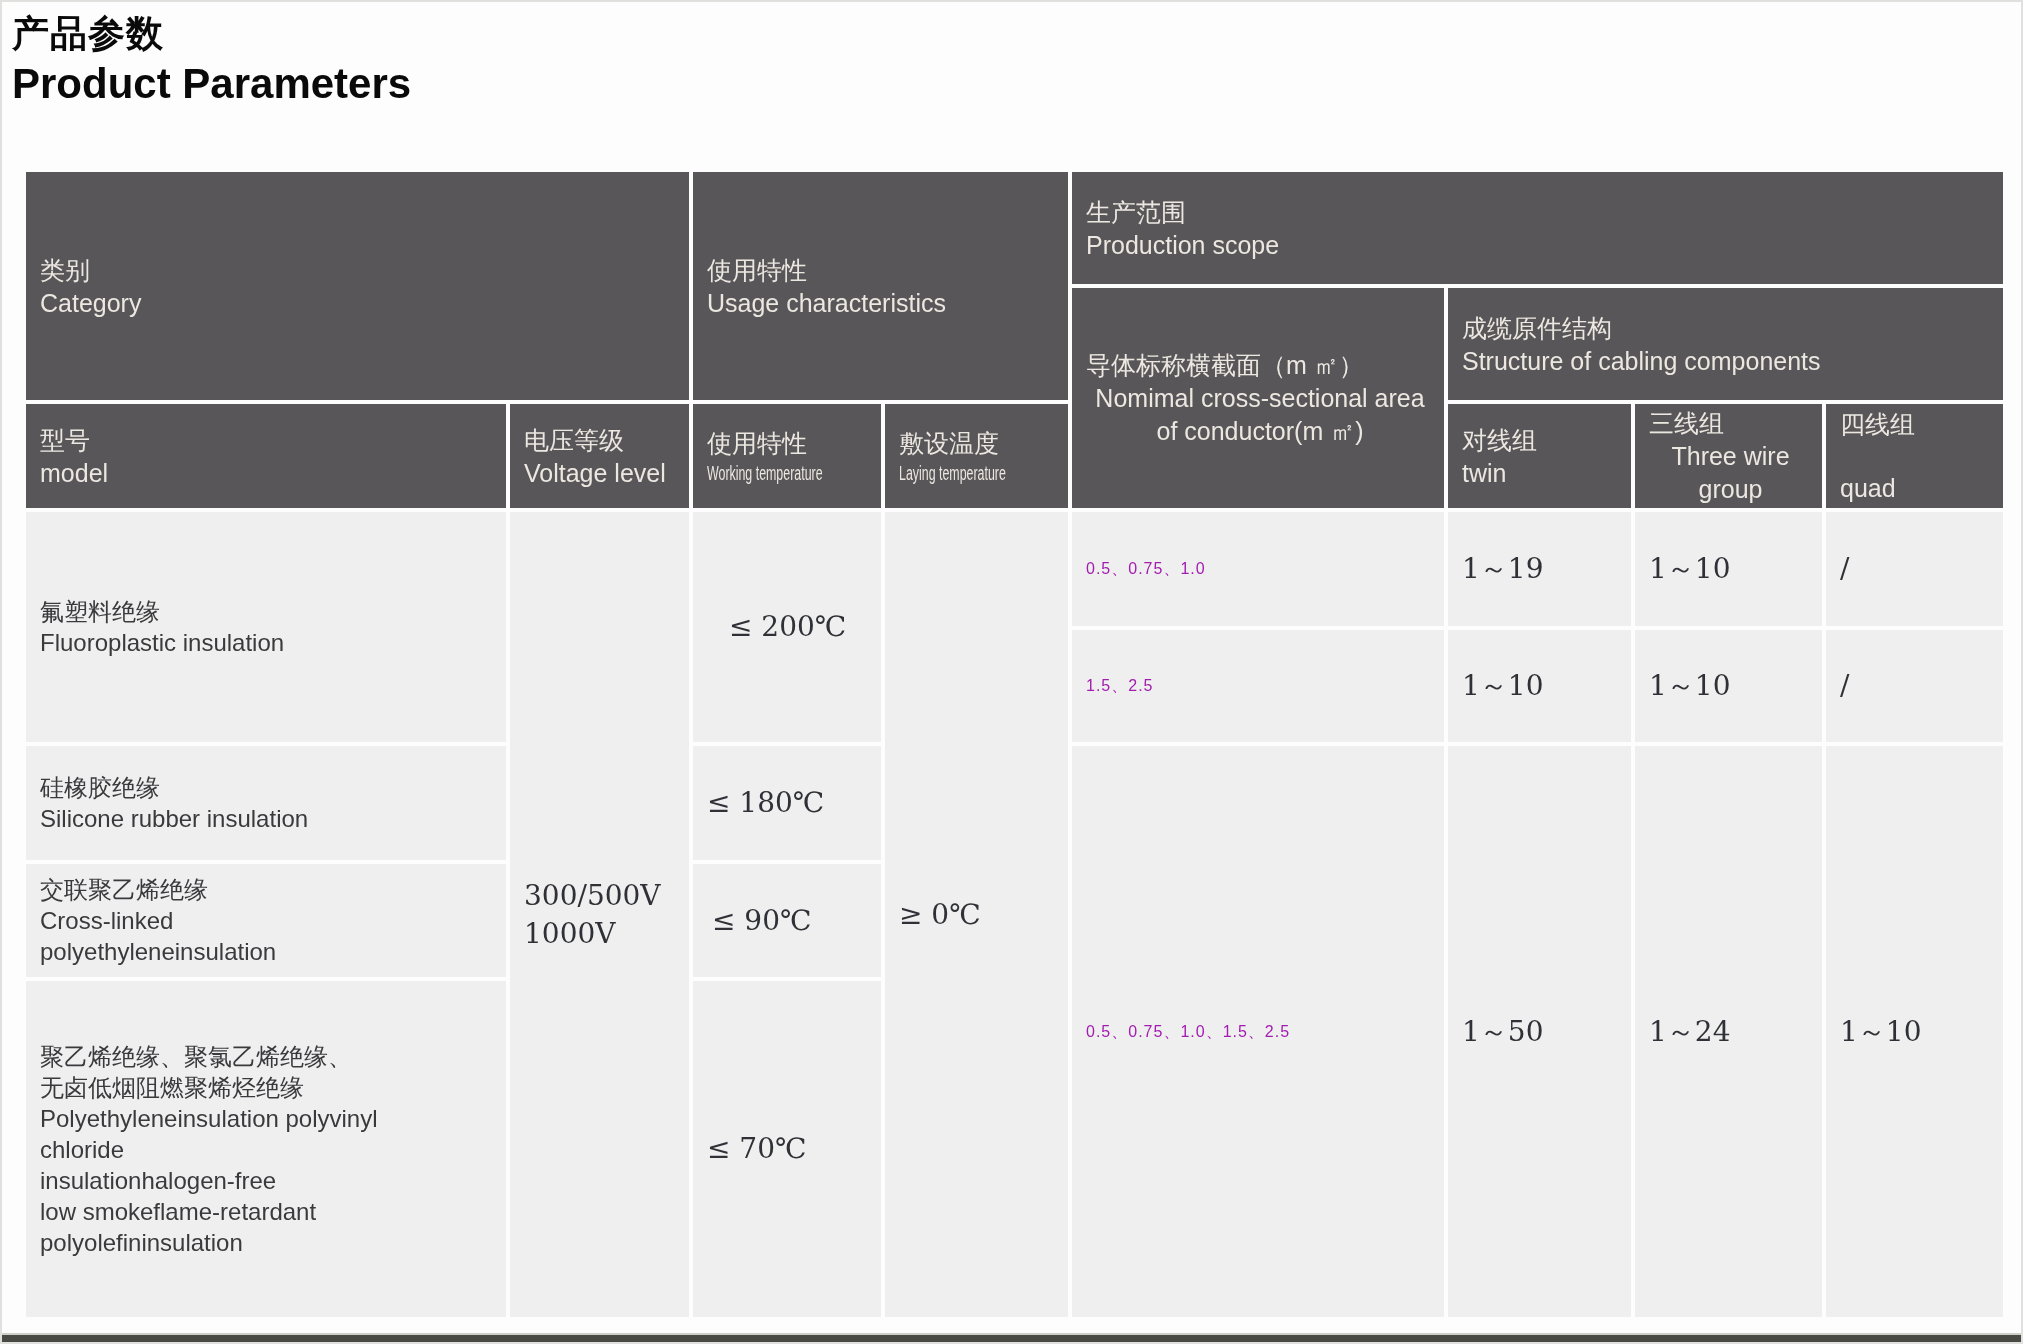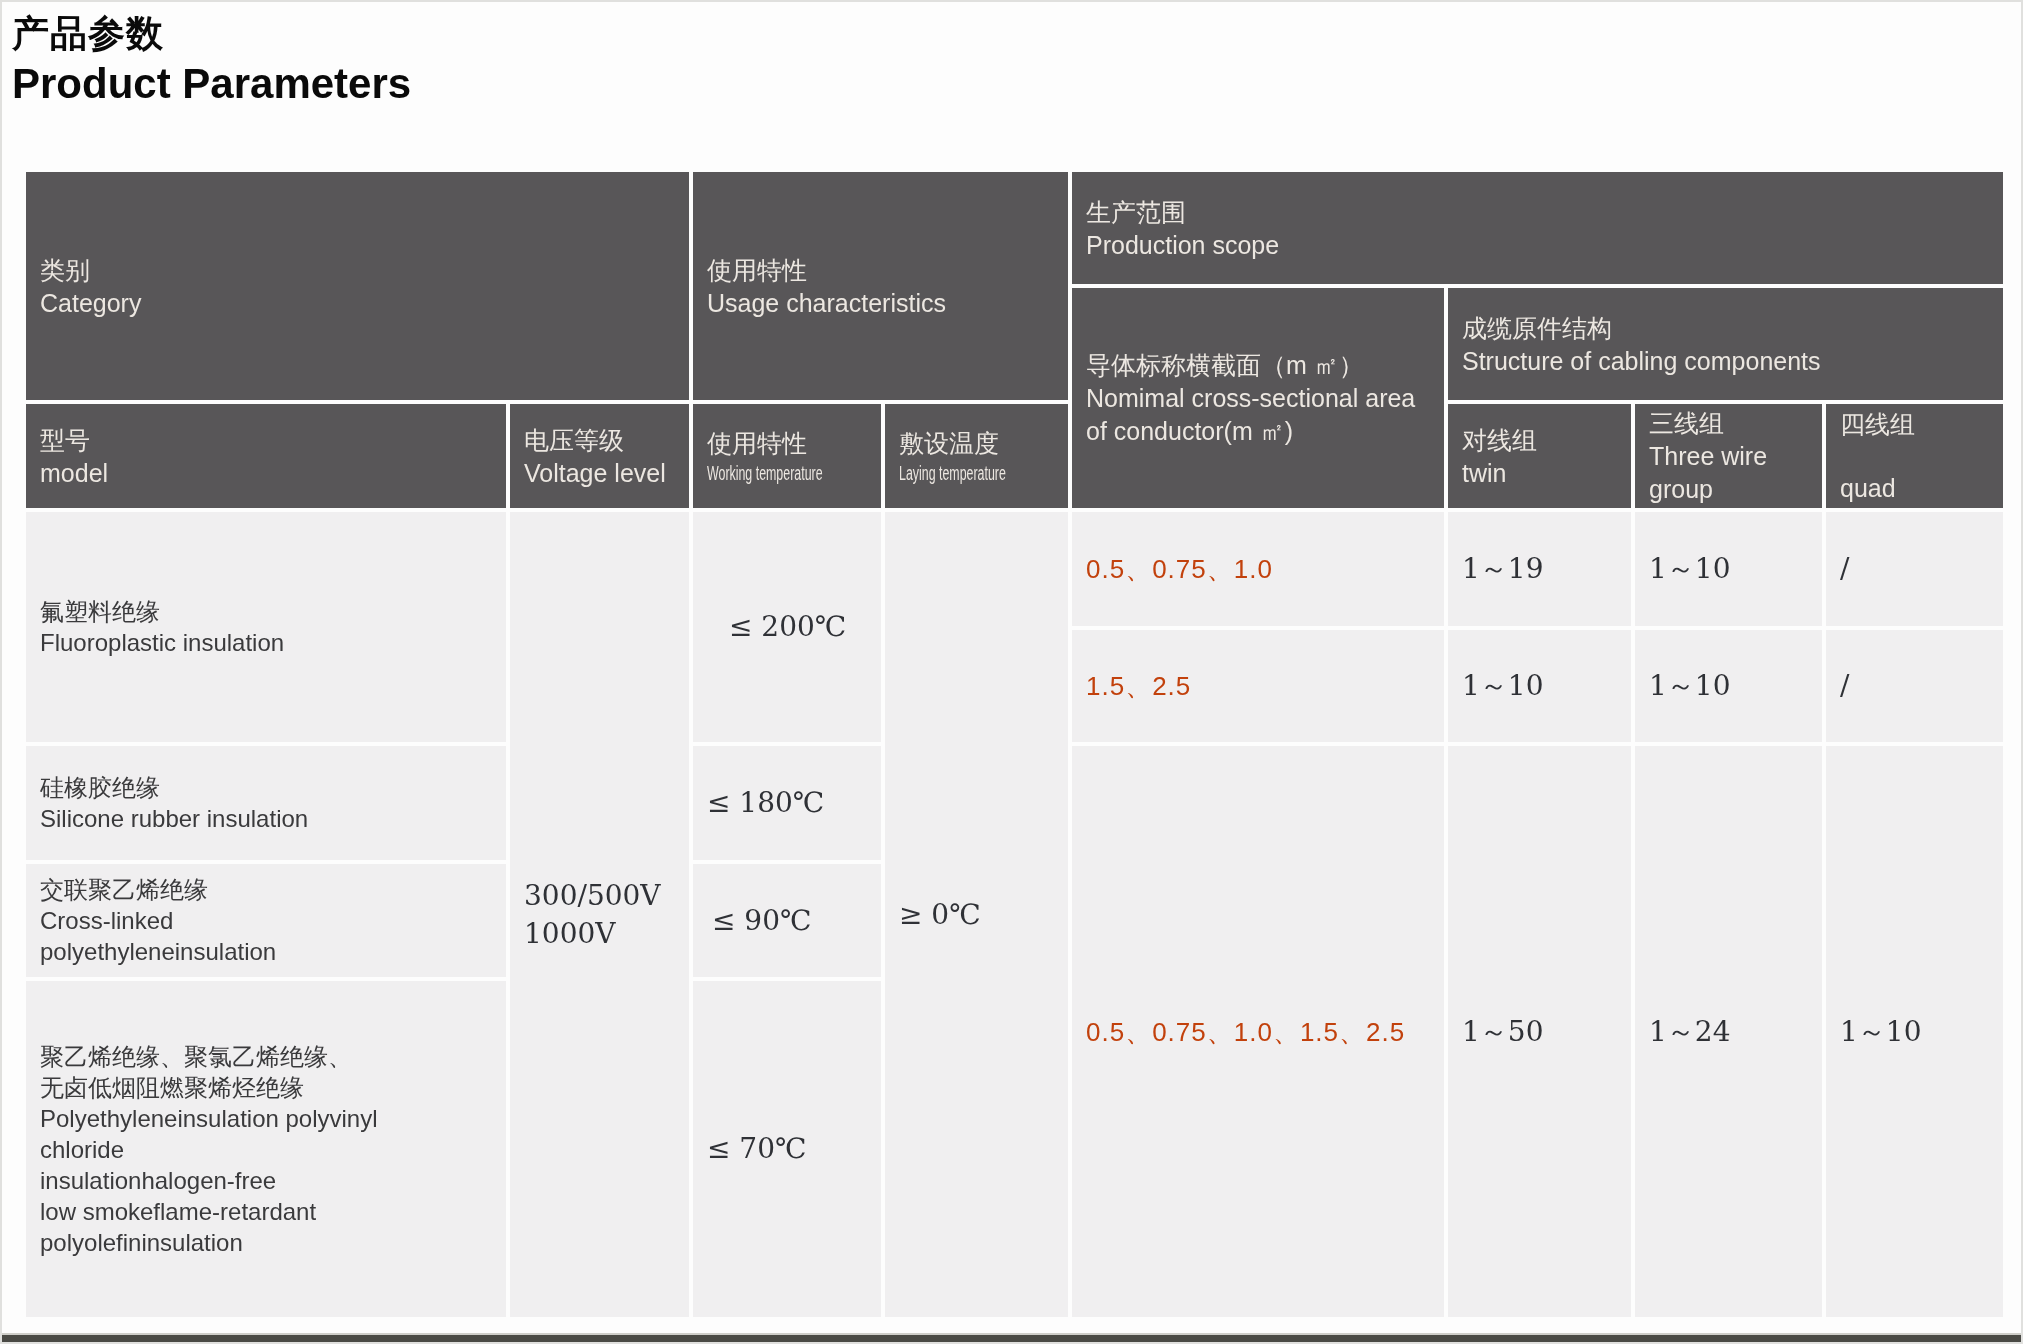--- a/index.html
+++ b/index.html
@@ -21,30 +21,30 @@
     position:absolute;left:24px;top:170px;
     display:grid;
     grid-template-columns:480px 179px 188px 183px 372px 183px 187px 177px;
     grid-template-rows:112px 112px 104px 114px 112px 114px 113px 336px;
     gap:4px;
   }
   .cell{
     display:flex;flex-direction:column;justify-content:center;align-items:flex-start;
     padding:6px 10px 6px 14px;box-sizing:border-box;overflow:hidden;
   }
-  .hd{background:#585658;color:#ece7e1;}
+  .hd{background:#585658;color:#ece7e1;text-align:center;}
   .hd .zh{font-size:25px;line-height:34px;font-weight:400;}
   .hd .en{font-size:25px;line-height:33px;font-weight:400;}
   .hd .cond{font-size:20px;line-height:26px;display:inline-block;
             transform:scaleX(0.62);transform-origin:0 50%;white-space:nowrap;}
   .bd{background:#f0eff0;color:#3a3a3c;}
   .bd .zh,.bd .en{font-size:24px;line-height:31px;}
   .serif{font-family:"DejaVu Serif","Liberation Serif",serif;
          font-size:28px;line-height:38px;color:#2f3136;}
-  .num{font-size:26px;line-height:34px;color:#c2410c;letter-spacing:1px;}
+  .num{font-size:16px;line-height:34px;color:#a21caf;letter-spacing:1px;}
   
   #bottom-line{position:absolute;left:0;bottom:7px;width:100%;height:2px;background:#cfcec9;}
   #bottom-bar{position:absolute;left:0;bottom:0;width:100%;height:7px;background:#4a4a45;}
 </style>
 </head>
 <body>
 
 <div id="page">
 
   <div id="title">

